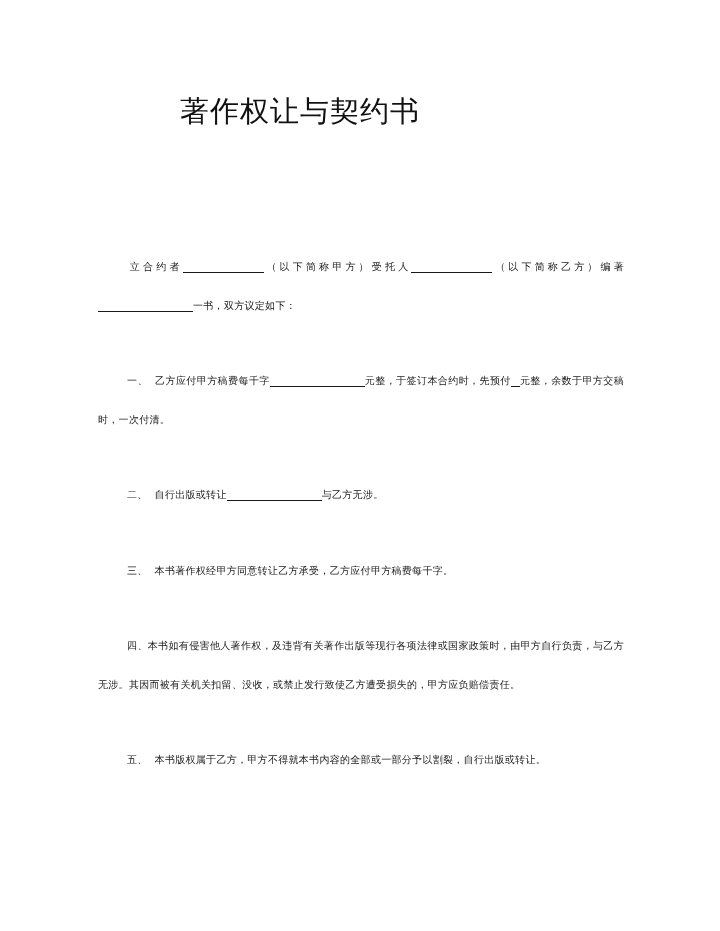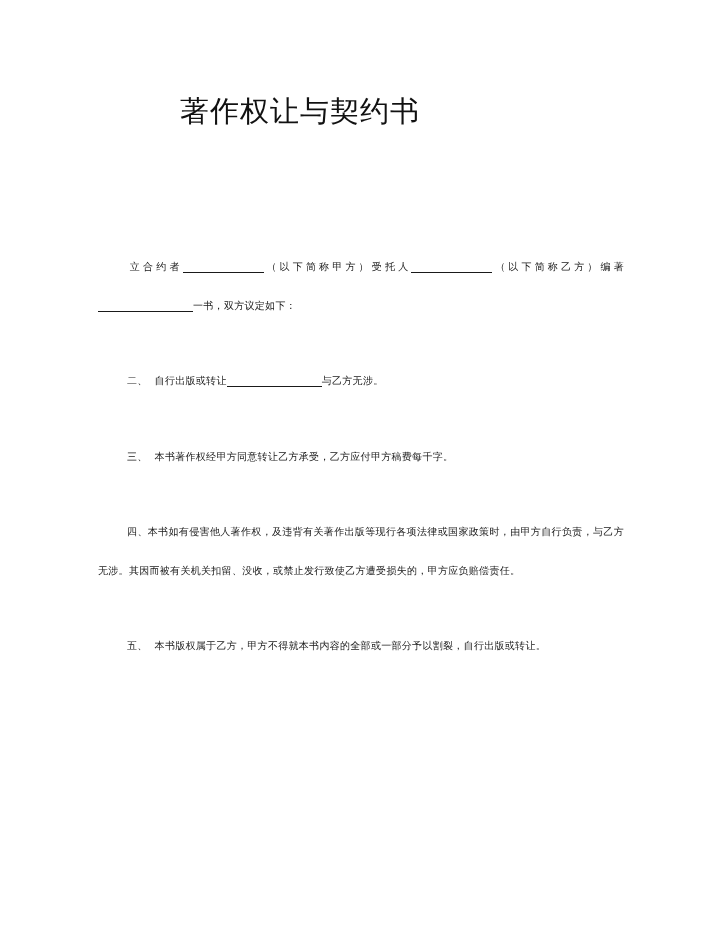--- a/index.html
+++ b/index.html
@@ -75,19 +75,20 @@
 </style>
 </head>
 <body>
 
 <div class="page">
 
   <h1 class="doc-title">著作权让与契约书</h1>
 
   <div class="body-block">
     <p class="para"><span class="indent"></span><span>立合约者</span><span class="blank blank-m"></span><span>（以下简称甲方）受托人</span><span class="blank blank-m"></span><span>（以下简称乙方）编著</span><span class="blank blank-l"></span><span>一书，双方议定如下：</span></p>
+    <p class="para"><span class="indent"></span><span>一、</span><span class="num-gap"></span><span>乙方应付甲方稿费每千字</span><span class="blank blank-l"></span><span>元整，于签订本合约时，先预付</span><span class="blank blank-s"></span><span>元整，余数于甲方交稿时，一次付清。</span></p>
     <p class="para"><span class="indent"></span><span>二、</span><span class="num-gap"></span><span>自行出版或转让</span><span class="blank blank-l"></span><span>与乙方无涉。</span></p>
     <p class="para"><span class="indent"></span><span>三、</span><span class="num-gap"></span><span>本书著作权经甲方同意转让乙方承受，乙方应付甲方稿费每千字。</span></p>
     <p class="para"><span class="indent"></span><span>四、本书如有侵害他人著作权，及违背有关著作出版等现行各项法律或国家政策时，由甲方自行负责，与乙方无涉。其因而被有关机关扣留、没收，或禁止发行致使乙方遭受损失的，甲方应负赔偿责任。</span></p>
     <p class="para"><span class="indent"></span><span>五、</span><span class="num-gap"></span><span>本书版权属于乙方，甲方不得就本书内容的全部或一部分予以割裂，自行出版或转让。</span></p>
   </div>
 
 </div>
 
 </body></html>

